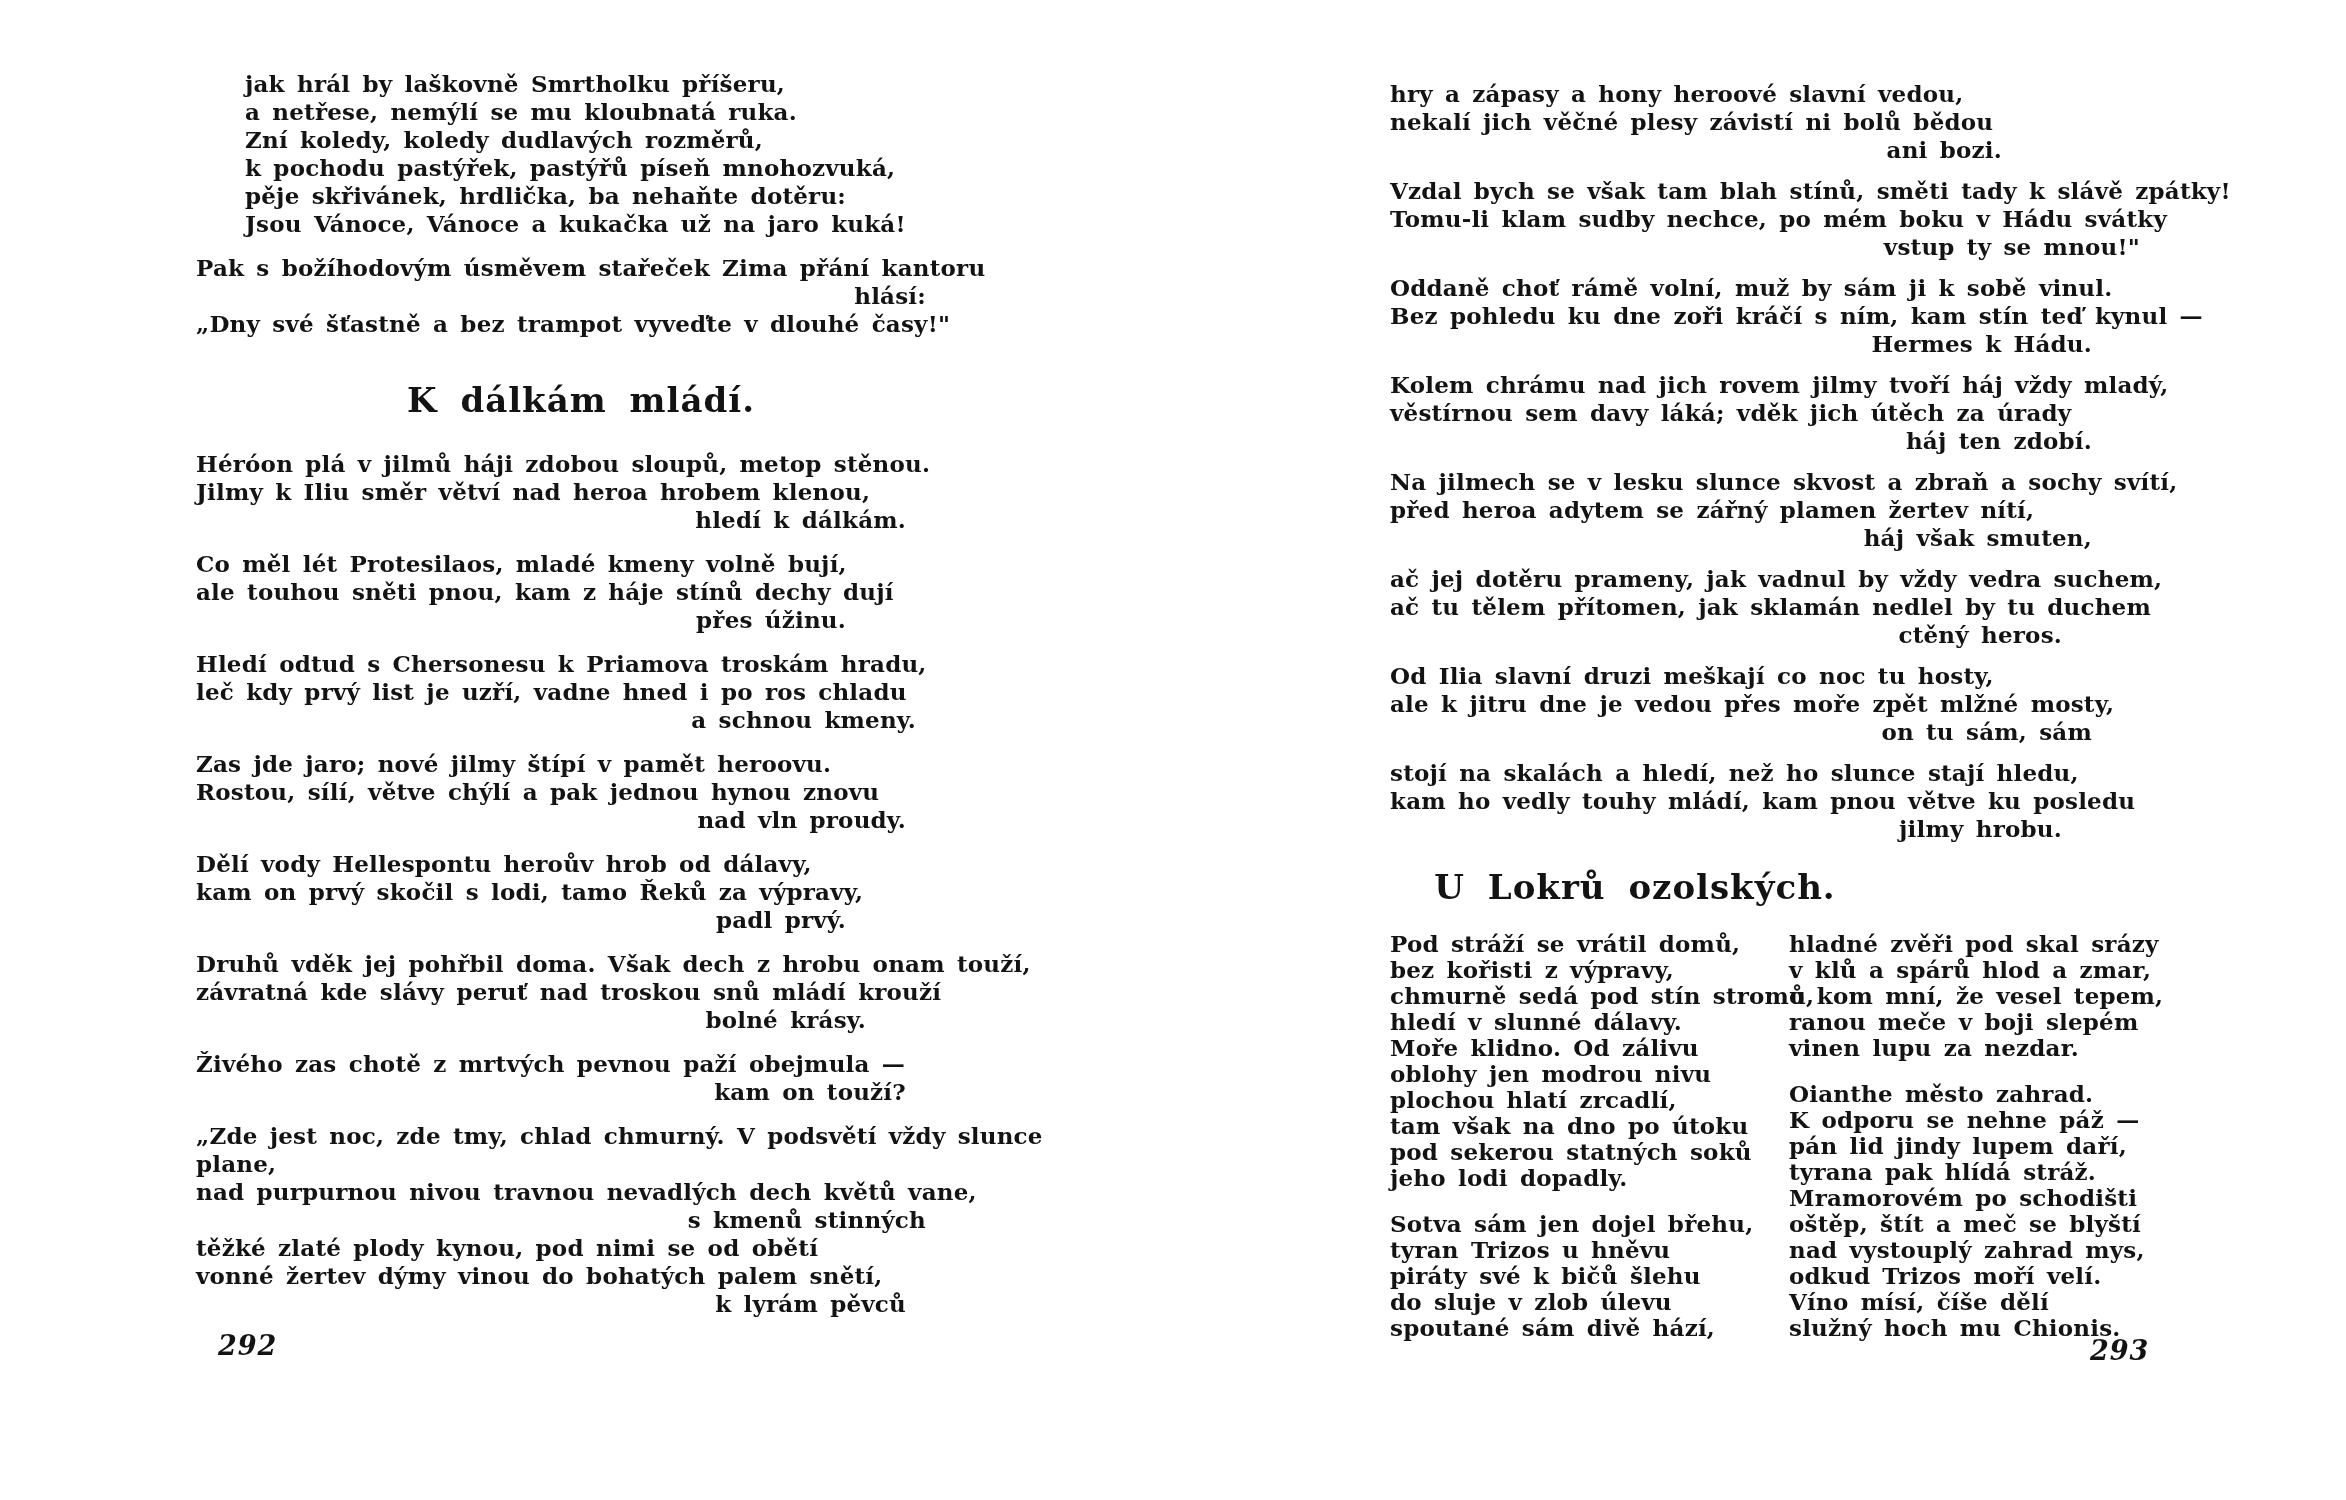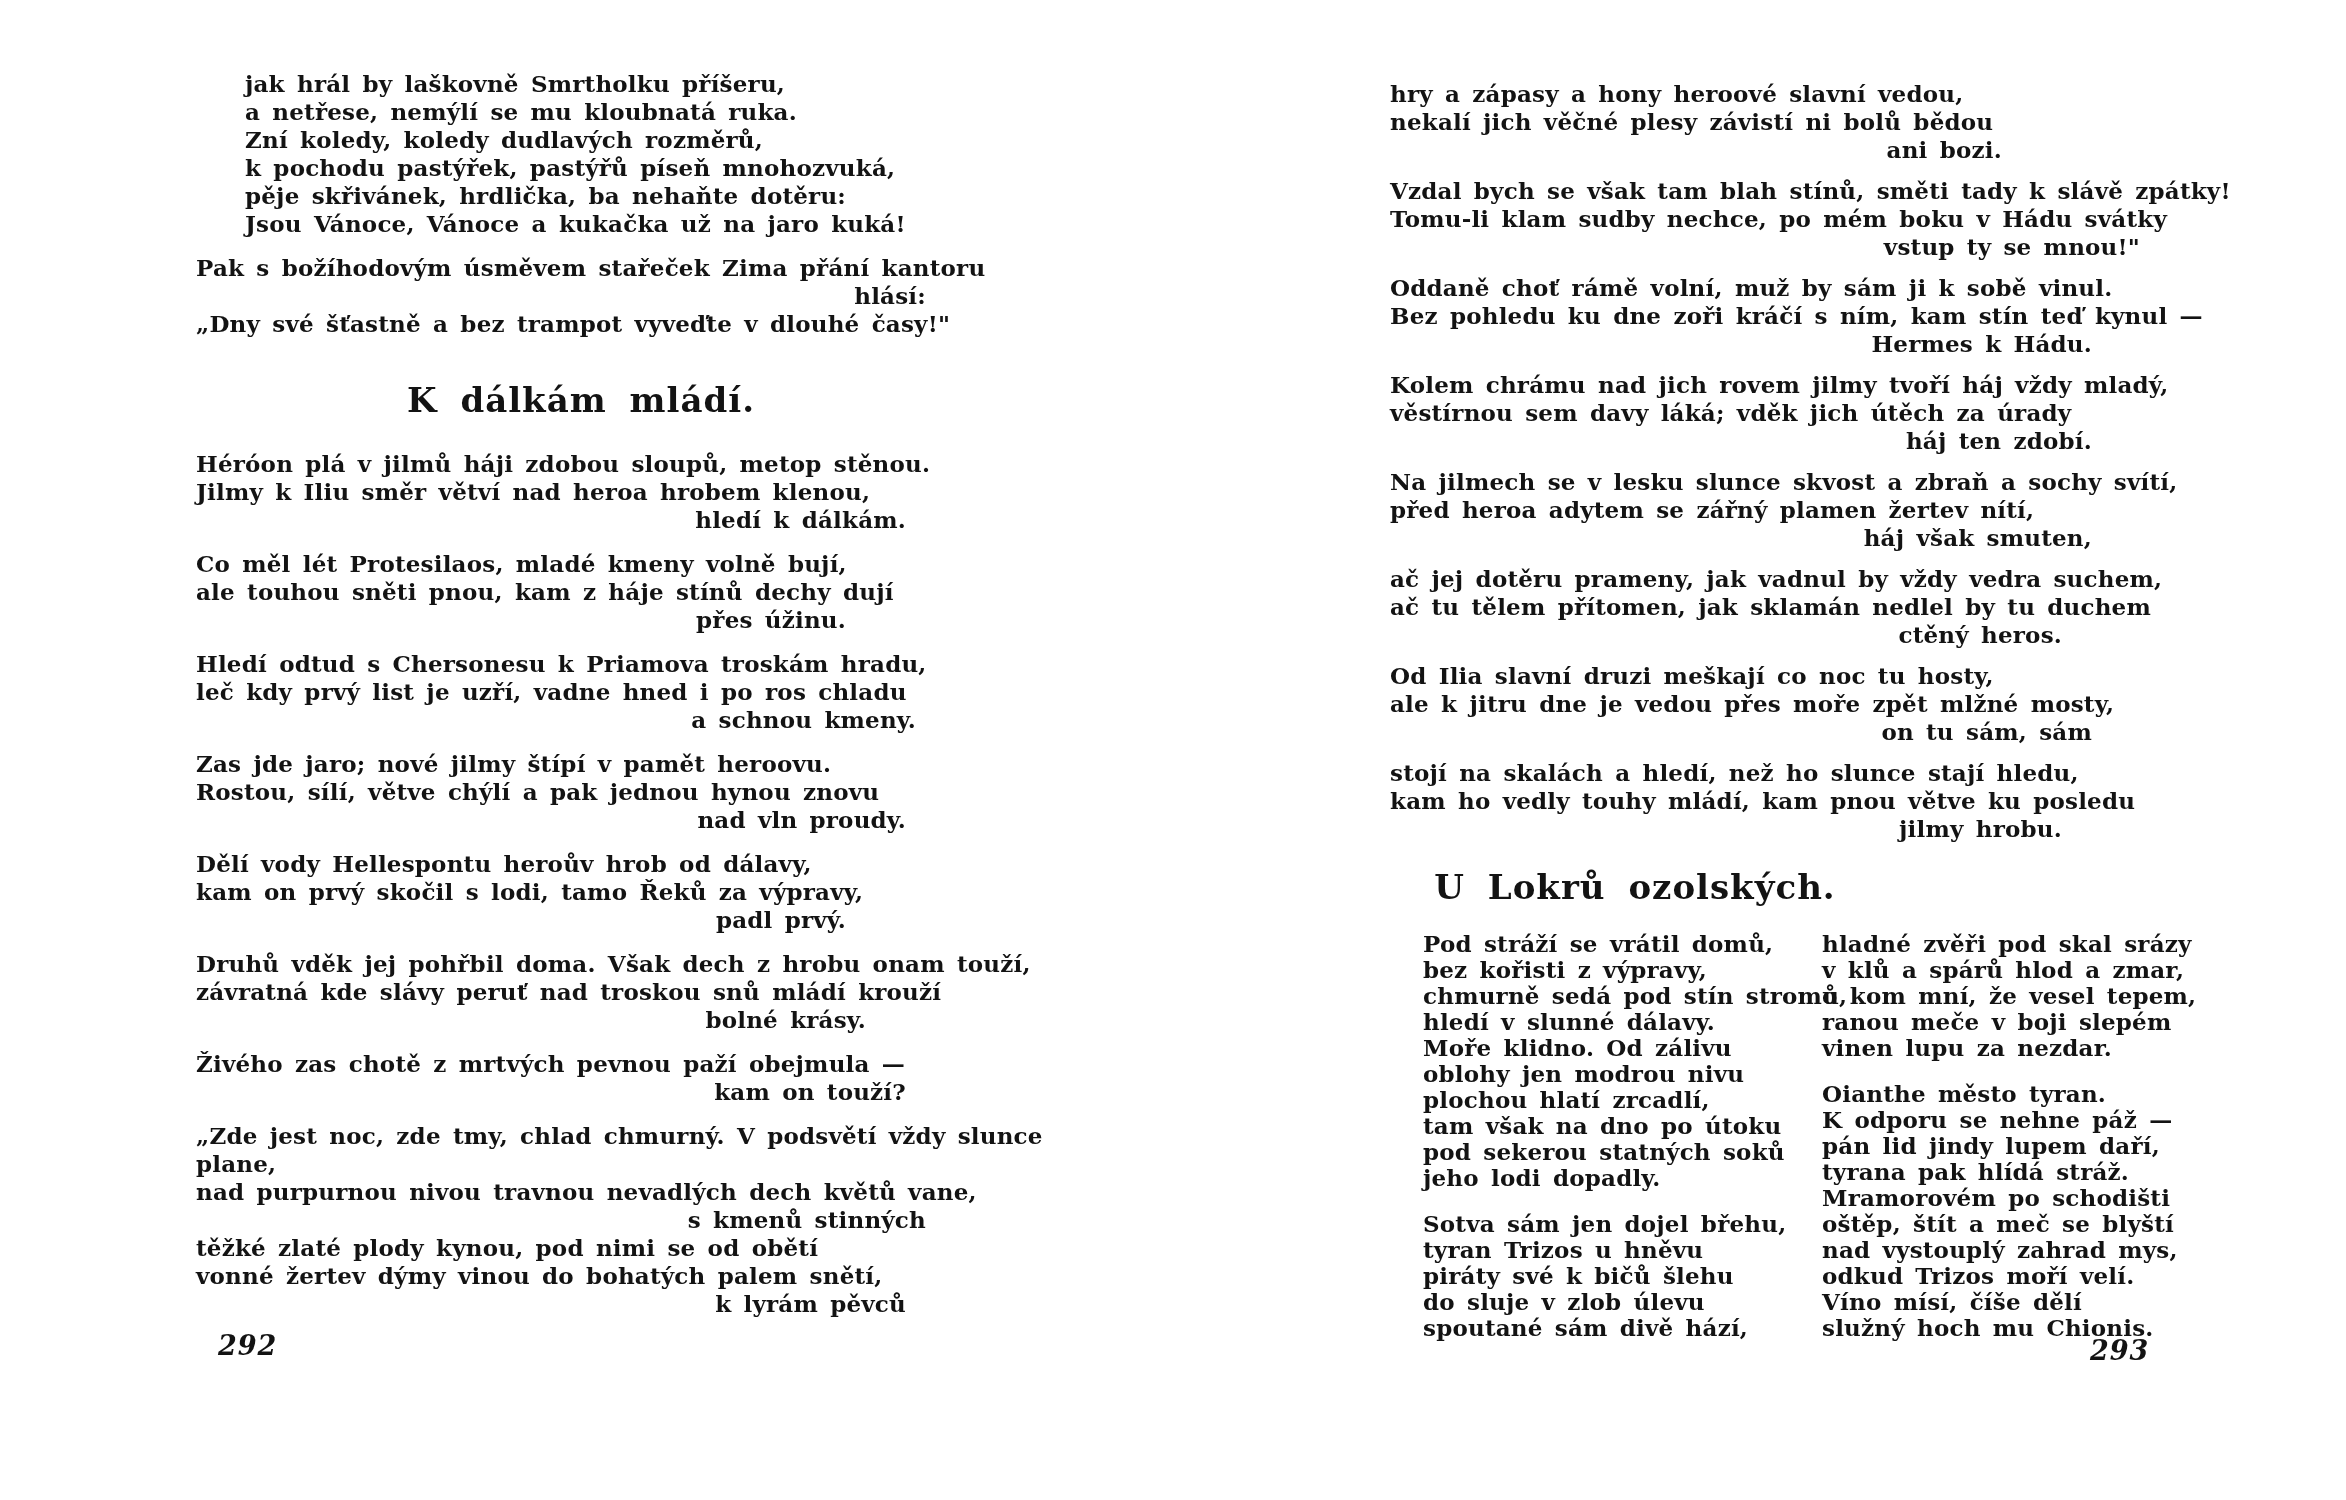--- a/index.html
+++ b/index.html
@@ -33,21 +33,21 @@
   .t150{padding-right:150px;}
   h2.title{
     font-size:34px;line-height:40px;font-weight:bold;
     text-align:center;letter-spacing:1px;word-spacing:10px;
     margin:42px 0 30px 0;
   }
   .page-right h2.title{margin:24px 0 24px 0;position:relative;left:-136px;}
   .cols{display:flex;gap:18px;}
   .col{width:50%;}
   .col p.line{line-height:26px;}
-  .col .stanza{margin-bottom:20px;margin-left:33px;}
+  .col .stanza{margin-bottom:20px;}
   .pagenum{
     position:absolute;font-size:27px;font-weight:bold;font-style:italic;
     letter-spacing:1px;
   }
   #pn-left{left:218px;top:1330px;}
   #pn-right{left:2090px;top:1335px;}
 </style>
 </head>
 <body>
 
@@ -206,21 +206,21 @@
       </div>
       <div class="col">
         <div class="stanza">
           <p class="line">hladné zvěři pod skal srázy</p>
           <p class="line">v klů a spárů hlod a zmar,</p>
           <p class="line">o kom mní, že vesel tepem,</p>
           <p class="line">ranou meče v boji slepém</p>
           <p class="line">vinen lupu za nezdar.</p>
         </div>
         <div class="stanza">
-          <p class="line">Oianthe město tyran.</p>
+          <p class="line">Oianthe město zahrad.</p>
           <p class="line">K odporu se nehne páž —</p>
           <p class="line">pán lid jindy lupem daří,</p>
           <p class="line">tyrana pak hlídá stráž.</p>
           <p class="line">Mramorovém po schodišti</p>
           <p class="line">oštěp, štít a meč se blyští</p>
           <p class="line">nad vystouplý zahrad mys,</p>
           <p class="line">odkud Trizos moří velí.</p>
           <p class="line">Víno mísí, číše dělí</p>
           <p class="line">služný hoch mu Chionis.</p>
         </div>

